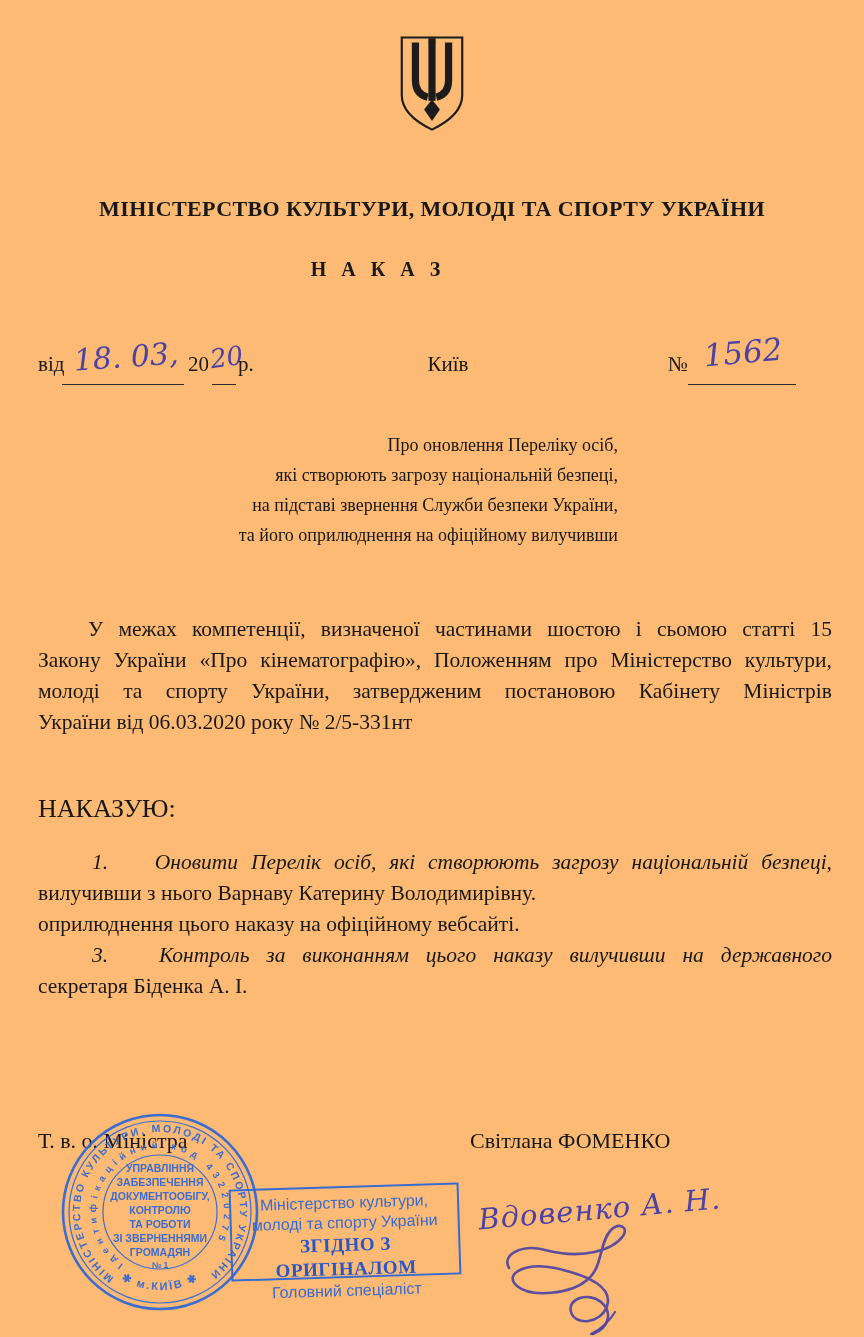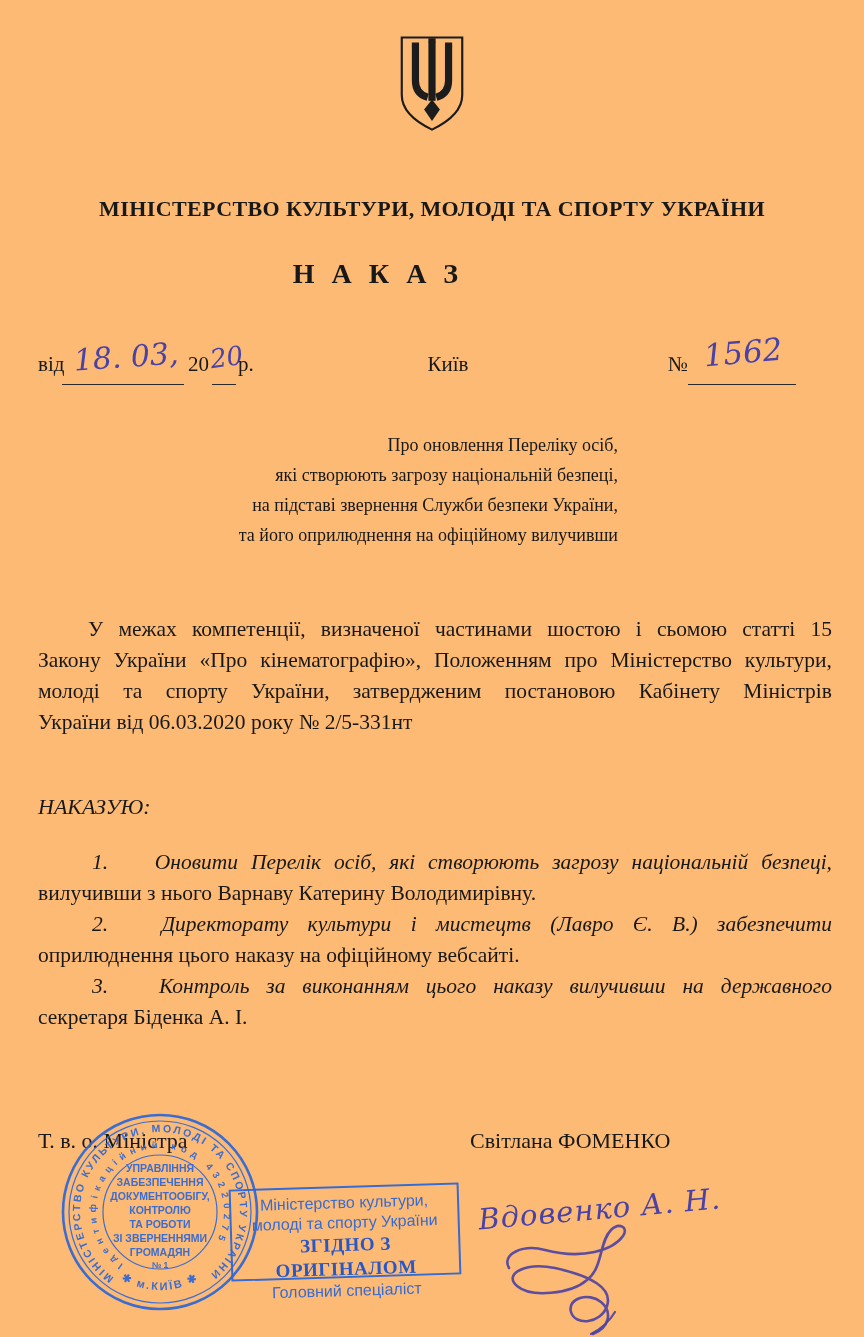--- a/index.html
+++ b/index.html
@@ -11,41 +11,41 @@
   .abs { position:absolute; }
 
   .coat { left:396px; top:32px; width:72px; height:106px; }
 
   .ministry-title {
     left:0; top:196px; width:864px; text-align:center;
     font-weight:bold; font-size:22px; letter-spacing:0.4px;
   }
   .doc-type {
     left:0; top:258px; width:756px; text-align:center;
-    font-weight:bold; font-size:28px; letter-spacing:5px;
+    font-weight:bold; font-size:20px; letter-spacing:5px;
   }
 
   .pr { font-size:21px; }
   .uline { border-bottom:1.6px solid #2b2b2b; height:0; }
   .ink {
     color:#4b42a6; font-style:italic; font-family:"DejaVu Serif", serif;
     white-space:nowrap;
   }
 
   .subject { left:38px; top:430px; width:580px; font-size:18px; line-height:30px;text-align:right; }
   .subject span { display:block; }
 
   .bodypar { left:38px; top:614px; width:794px; font-size:21.5px; line-height:31px;font-family:Liberation Serif, serif; }
   .line { display:block; }
   .j { text-align:justify; text-align-last:justify; }
   .ind50 { padding-left:50px; }
   .first { padding-left:54px;font-style:italic; }
   .inum { display:inline-block; width:50px; }
 
-  .orderword { left:38px; top:794px; font-size:22px;font-style:italic; }
+  .orderword { left:38px; top:794px; font-size:26px; }
   .items { left:38px; top:847px; width:794px; font-size:21.5px; line-height:31px; }
 
   .signrow-left  { left:38px;  top:1128px; font-size:22px; }
   .signrow-right { left:470px; top:1128px; font-size:22px; }
 
   .round-stamp { left:60px; top:1112px; width:200px; height:200px; opacity:0.92; }
 
   .rect-stamp {
     left:230px; top:1186px; width:230px; height:92px;
     border:2.5px solid #2b67d8; transform:rotate(-1.8deg);
@@ -109,21 +109,20 @@
     <span class="line j">Закону України «Про кінематографію», Положенням про Міністерство культури,</span>
     <span class="line j">молоді та спорту України, затвердженим постановою Кабінету Міністрів</span>
     <span class="line">України від 06.03.2020 року № 2/5-331нт</span>
   </div>
 
   <div class="abs orderword">НАКАЗУЮ:</div>
 
   <div class="abs items">
     <span class="line j first"><span class="inum">1.</span> <span>Оновити Перелік осіб, які створюють загрозу національній безпеці,</span></span>
     <span class="line">вилучивши з нього Варнаву Катерину Володимирівну.</span>
-    <span class="line j first"><span class="inum">2.</span> <span>Директорату культури і мистецтв (Лавро Є. В.) забезпечити</span></span>
     <span class="line">оприлюднення цього наказу на офіційному вебсайті.</span>
     <span class="line j first"><span class="inum">3.</span> <span>Контроль за виконанням цього наказу вилучивши на державного</span></span>
     <span class="line">секретаря Біденка А. І.</span>
   </div>
 
   <div class="abs signrow-left">Т. в. о. Міністра</div>
   <div class="abs signrow-right">Світлана ФОМЕНКО</div>
 
   <svg class="abs round-stamp" viewBox="0 0 200 200">
     <defs>

